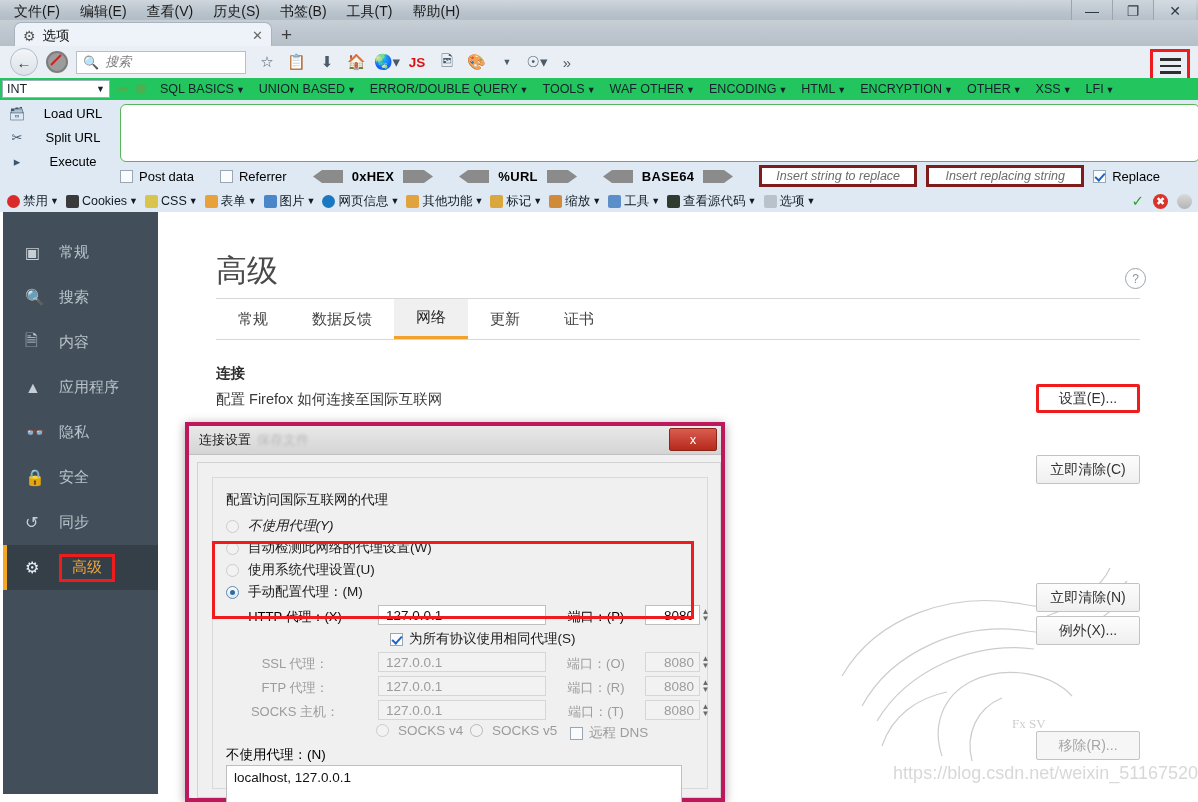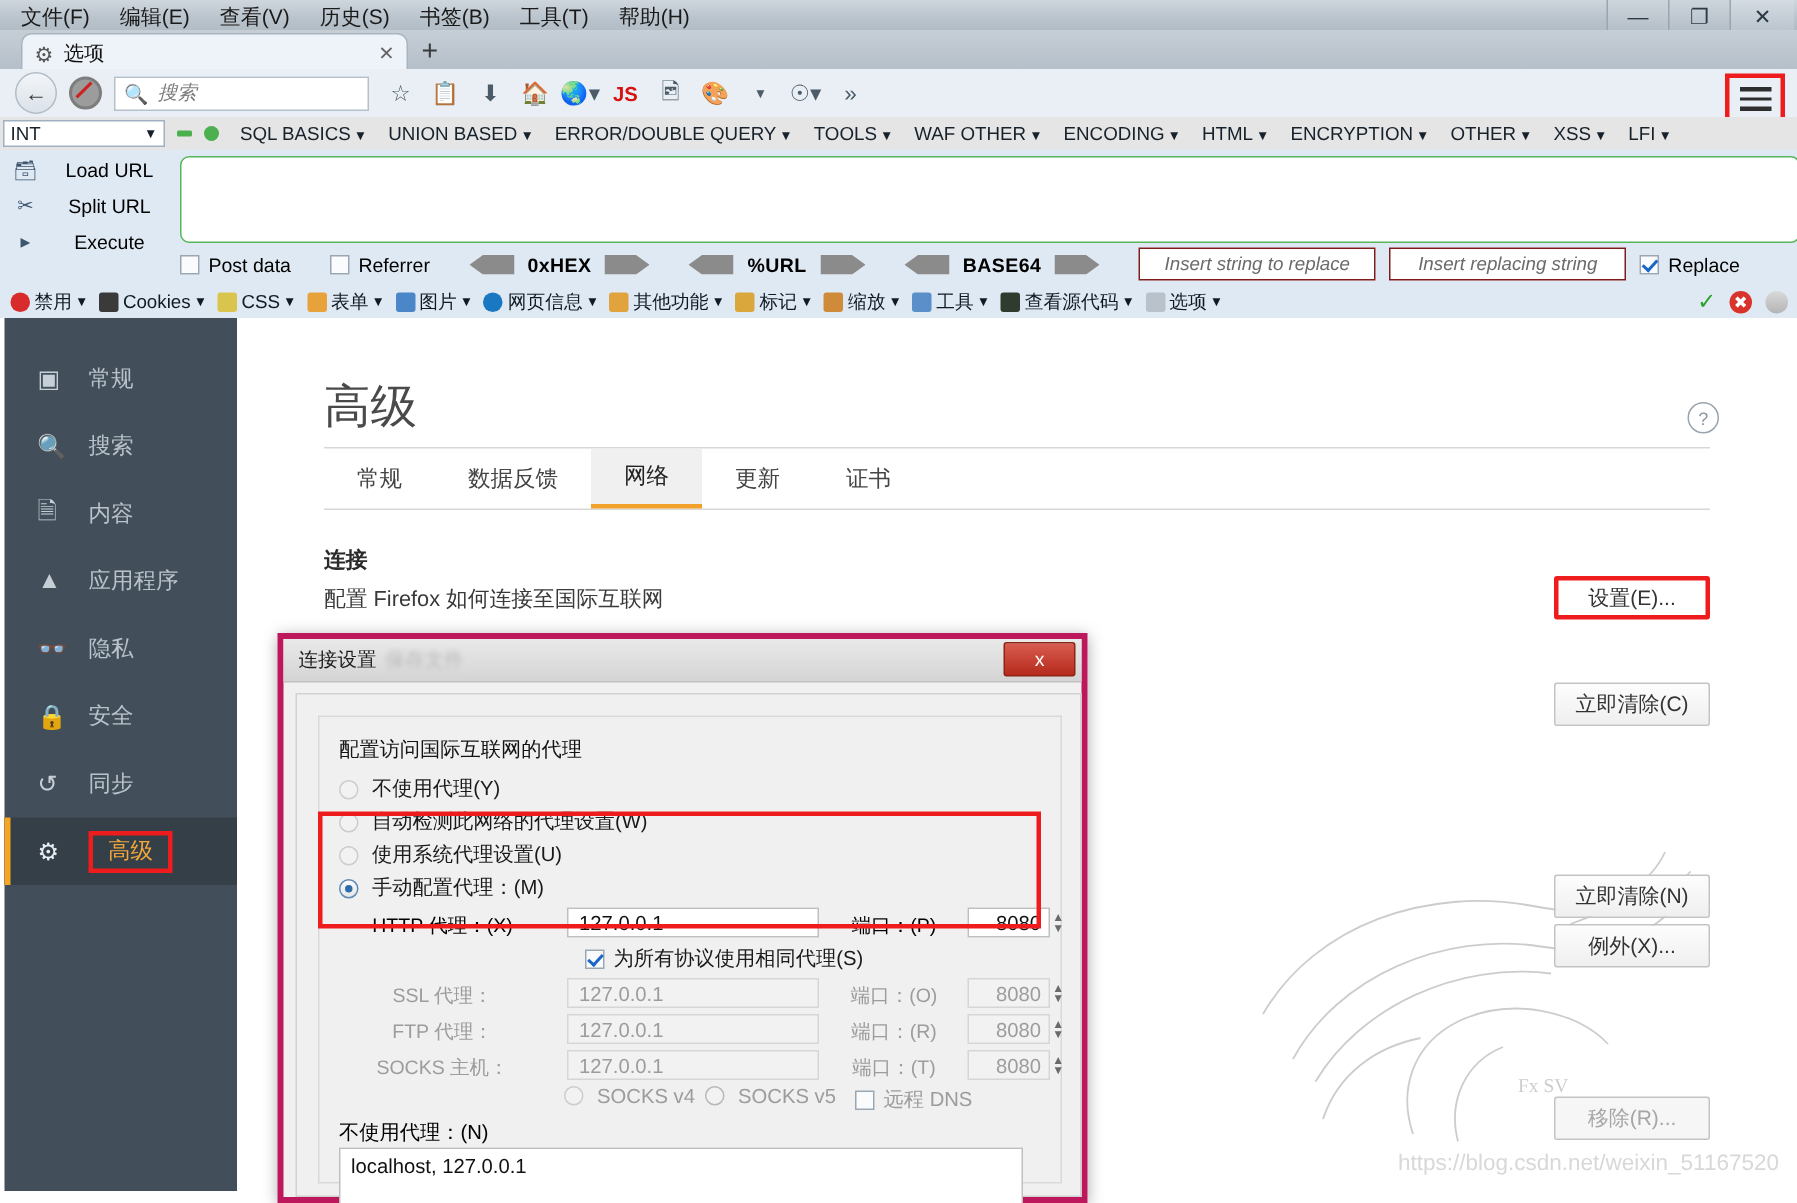--- a/index.html
+++ b/index.html
@@ -85,21 +85,21 @@
   .tbi.js{color:#d81111;font-weight:bold;font-size:13.5px;}
   .hamb{
     position:absolute;right:8px;top:3px;width:30px;height:26px;
     display:flex;flex-direction:column;justify-content:center;align-items:center;gap:4px;
     border:3px solid #ee1c1c;box-sizing:content-box;padding:1px 2px;
   }
   .hamb i{display:block;width:21px;height:2.5px;background:#2e2e2e;}
 
   
   .hb1{
-    position:absolute;left:0;top:78px;width:1198px;height:22px;background:#e5e5e5;
+    position:absolute;left:0;top:78px;width:1198px;height:22px;background:#22c55e;
     display:flex;align-items:center;font-size:12.5px;color:#16212b;
   }
   .hbsel{width:108px;height:18px;margin-left:2px;background:#fff;border:1px solid #9fb0c0;
     display:flex;align-items:center;justify-content:space-between;padding:0 4px;box-sizing:border-box;font-size:12.5px;}
   .hbsel .car{font-size:9px;}
   .pmdot{width:10px;height:10px;margin-left:8px;border-radius:2px;}
   .pmdot.minus{background:#4caf50;height:4px;border-radius:1px;}
   .pmdot.plus{background:#4caf50;border-radius:50%;position:relative;}
   .hbitem{margin-left:14px;white-space:nowrap;}
   .hbitem .car{font-size:9px;margin-left:2px;}
@@ -117,21 +117,21 @@
   }
   .hb3{position:absolute;left:120px;top:64px;height:24px;display:flex;align-items:center;font-size:13px;}
   .cbx{width:13px;height:13px;border:1px solid #9aa6b2;background:#fafbfc;display:inline-block;
     margin-right:6px;box-sizing:border-box;position:relative;}
   .cbx.on:after{content:"";position:absolute;left:3px;top:0px;width:4px;height:8px;
     border:solid #1b66c9;border-width:0 2px 2px 0;transform:rotate(42deg);}
   .hb3 .grp{display:flex;align-items:center;margin-right:26px;}
   .arrowL,.arrowR{width:30px;height:13px;}
   .codebtn{margin:0 9px;font-size:13px;font-weight:bold;letter-spacing:.3px;}
   .rplbox{
-    height:22px;width:158px;border:1px solid #7f1d1d;background:#fff;
+    height:22px;width:158px;border:3px solid #7f1d1d;background:#fff;
     display:flex;align-items:center;justify-content:center;
     font-style:italic;color:#6b6b6b;font-size:12.5px;margin-right:9px;box-sizing:border-box;text-align:center;
   }
 
   .hb4{
     position:absolute;left:0;top:190px;width:1198px;height:22px;background:#dfe9f3;
     display:flex;align-items:center;font-size:12.5px;color:#0f1a24;border-bottom:1px solid #b9c8d6;
   }
   .hb4 .it{display:flex;align-items:center;margin-left:7px;white-space:nowrap;}
   .hb4 .sq{width:13px;height:13px;margin-right:3px;border-radius:2px;display:inline-block;}
@@ -182,21 +182,21 @@
     position:absolute;height:29px;min-width:104px;padding:0 12px;
     background:linear-gradient(to bottom,#fdfdfd,#efefef);border:1px solid #c3c3c3;border-radius:2px;
     display:flex;align-items:center;justify-content:center;font-size:14px;color:#333;
     box-sizing:border-box;
   }
   .pbtn.hl{border:3px solid #ee1c1c;background:#fff;}
   .pbtn.dim{color:#a6a6a6;background:#f6f6f6;}
 
   .foxsil{position:absolute;right:46px;bottom:18px;width:330px;height:220px;opacity:.5;}
   .watermark{
-    position:absolute;right:12px;bottom:10px;font-size:15px;color:#d8d8d8;
+    position:absolute;right:0;bottom:10px;font-size:18px;color:#d8d8d8;
     font-family:"Liberation Sans",sans-serif;
   }
 
   
   .dlg{
     position:absolute;left:185px;top:422px;width:540px;height:380px;
     background:#f0f0f0;border:4px solid #be185d;box-shadow:0 2px 10px rgba(0,0,0,.35);
     box-sizing:border-box;
   }
   .dlg-title{
@@ -533,21 +533,21 @@
     <div class="dlg-title">
       <span>连接设置</span>
       <span class="dlg-ghost">保存文件</span>
       <div class="dlg-close">x</div>
     </div>
 
     <div class="dlg-body">
       <div class="grp-box"></div>
       <div class="grp-label">配置访问国际互联网的代理</div>
 
-      <div class="drow" style="left:28px;top:54px;">
+      <div class="drow" style="left:28px;top:54px;font-style:italic;">
         <span class="radio dim"></span>
         <span class="rl">不使用代理(Y)</span>
       </div>
 
       <div class="drow" style="left:28px;top:76px;">
         <span class="radio dim"></span>
         <span class="rl">自动检测此网络的代理设置(W)</span>
       </div>
 
       <div class="drow" style="left:28px;top:98px;">

